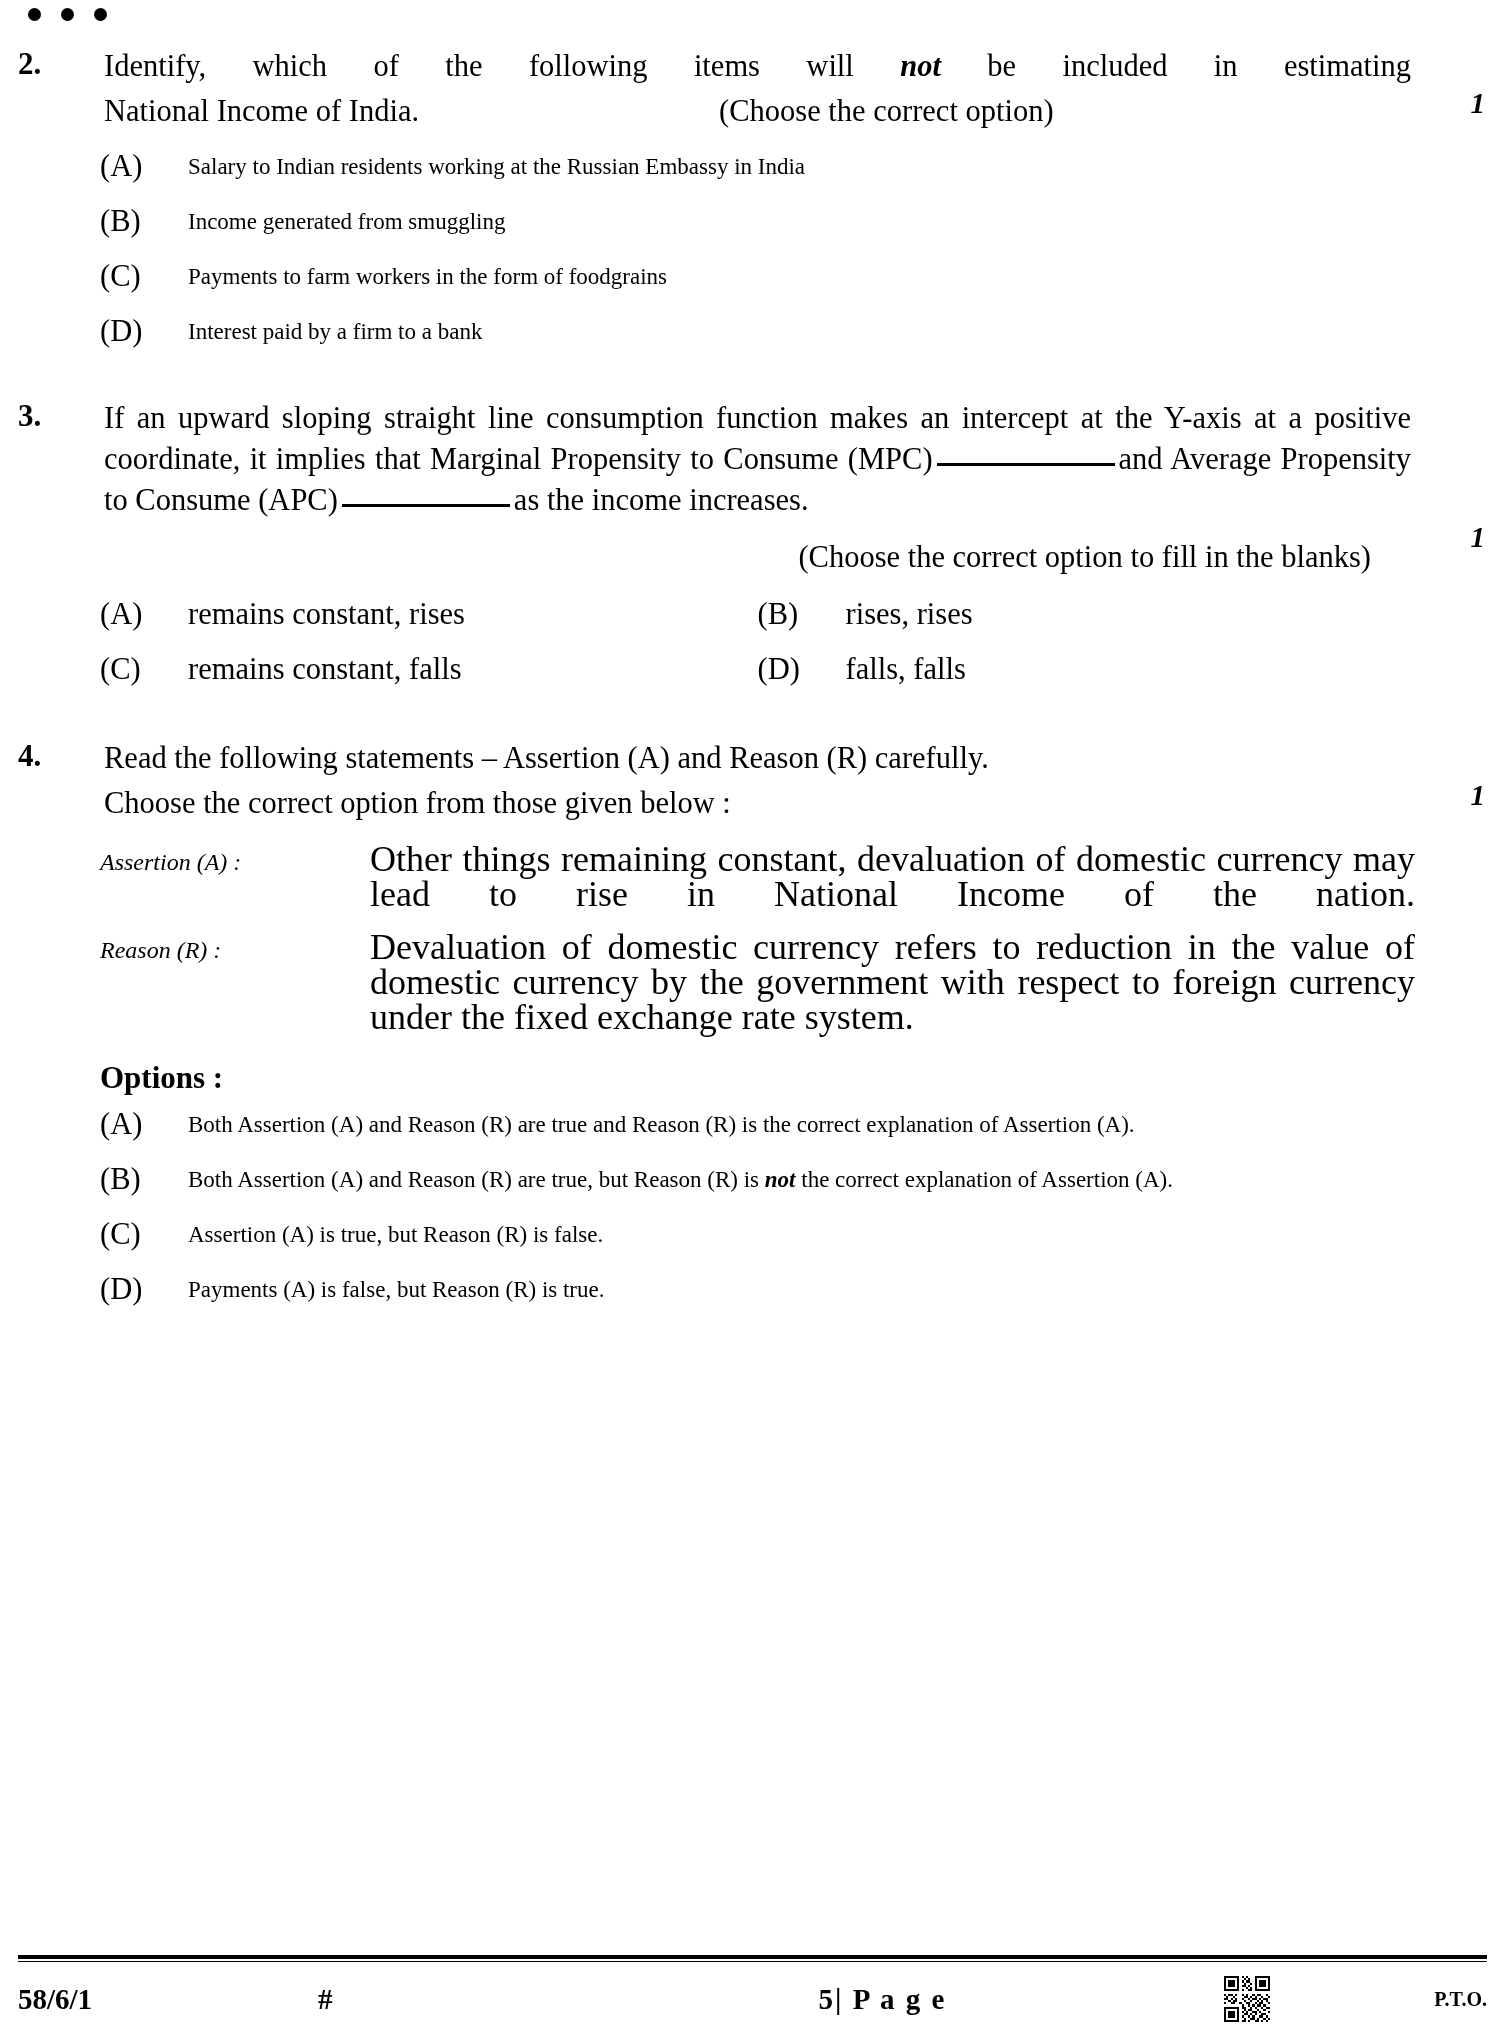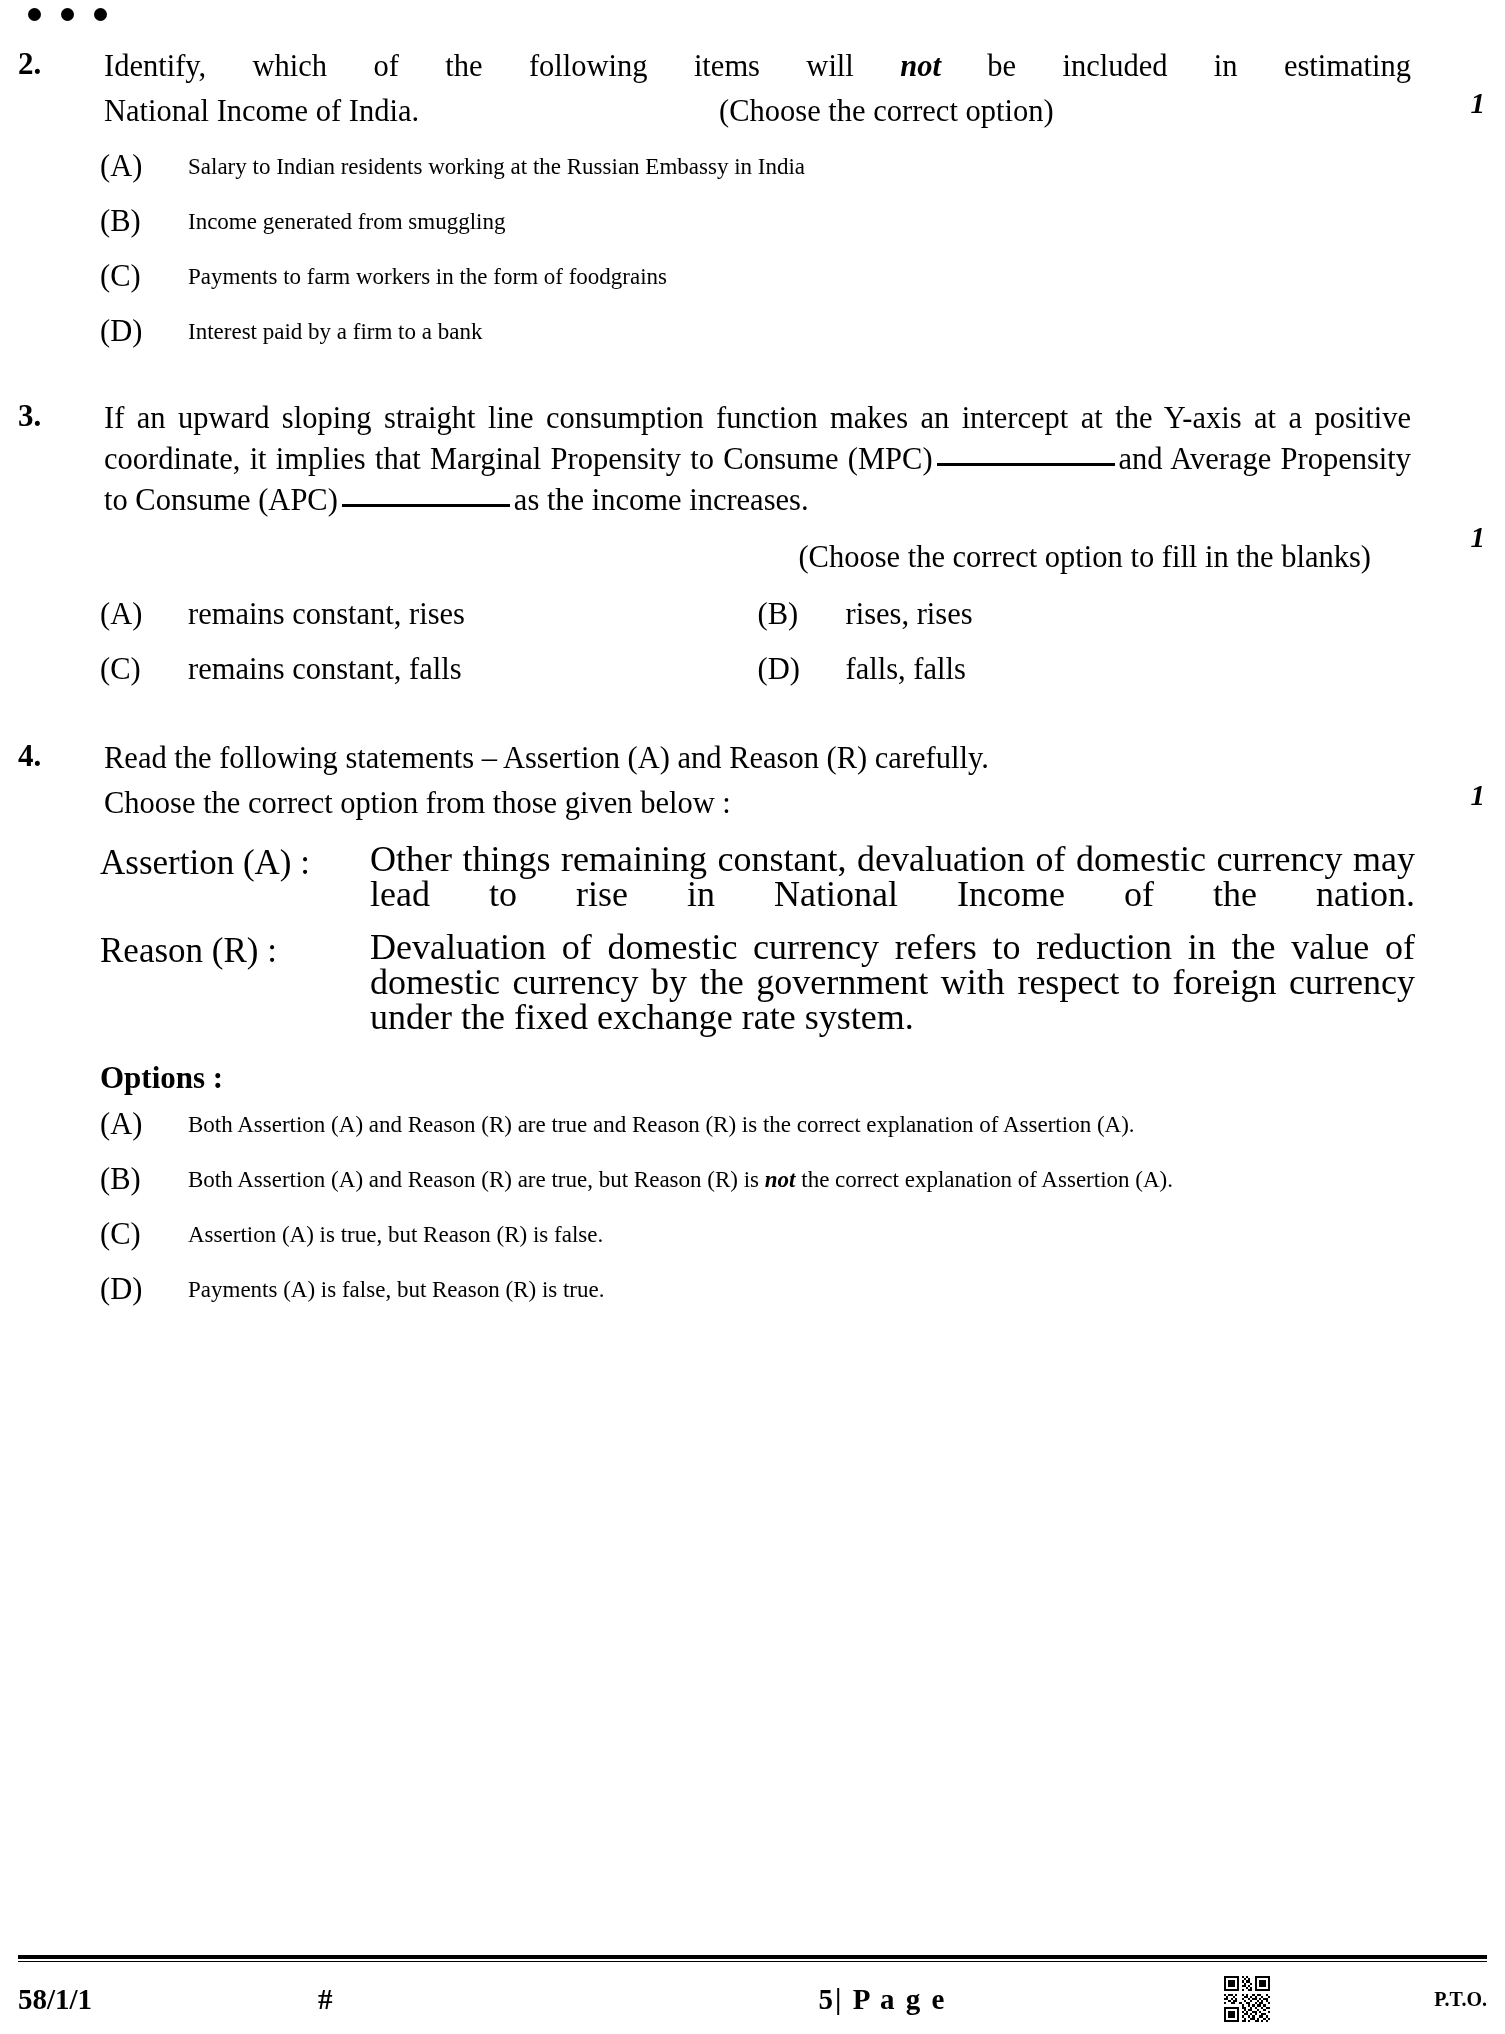--- a/index.html
+++ b/index.html
@@ -150,21 +150,22 @@
 
   
   .ar {
     display: flex;
     align-items: flex-start;
     margin-top: 18px;
   }
   .ar .arlbl {
     width: 270px;
     flex: 0 0 270px;
-    font-size: 35px;
+    font-style: italic;
+    font-size: 24px;
     line-height: 41px;
   }
   .ar .artext {
     flex: 1 1 auto;
     font-size: 36px;
     line-height: 35px;
     text-align: justify;
   }
   .ar .artext.justify-all {
     text-align-last: justify;
@@ -341,21 +342,21 @@
         </div>
       </div>
     </div>
 
   </div>
 
   <div class="footer">
     <div class="rule"></div>
     <div class="rule2"></div>
     <div class="footrow">
-      <div class="f-code">58/1/1</div>
+      <div class="f-code">58/6/1</div>
       <div class="f-hash">#</div>
       <div class="f-page">5| P a g e</div>
       <div class="f-qr">
         <svg class="qr" viewBox="0 0 21 21" shape-rendering="crispEdges" aria-hidden="true">
           <rect width="21" height="21" fill="#ffffff"></rect>
           <g fill="#000000">
             <rect x="0" y="0" width="7" height="1"></rect>
               <rect x="0" y="6" width="7" height="1"></rect>
             <rect x="0" y="0" width="1" height="7"></rect>
               <rect x="6" y="0" width="1" height="7"></rect>

